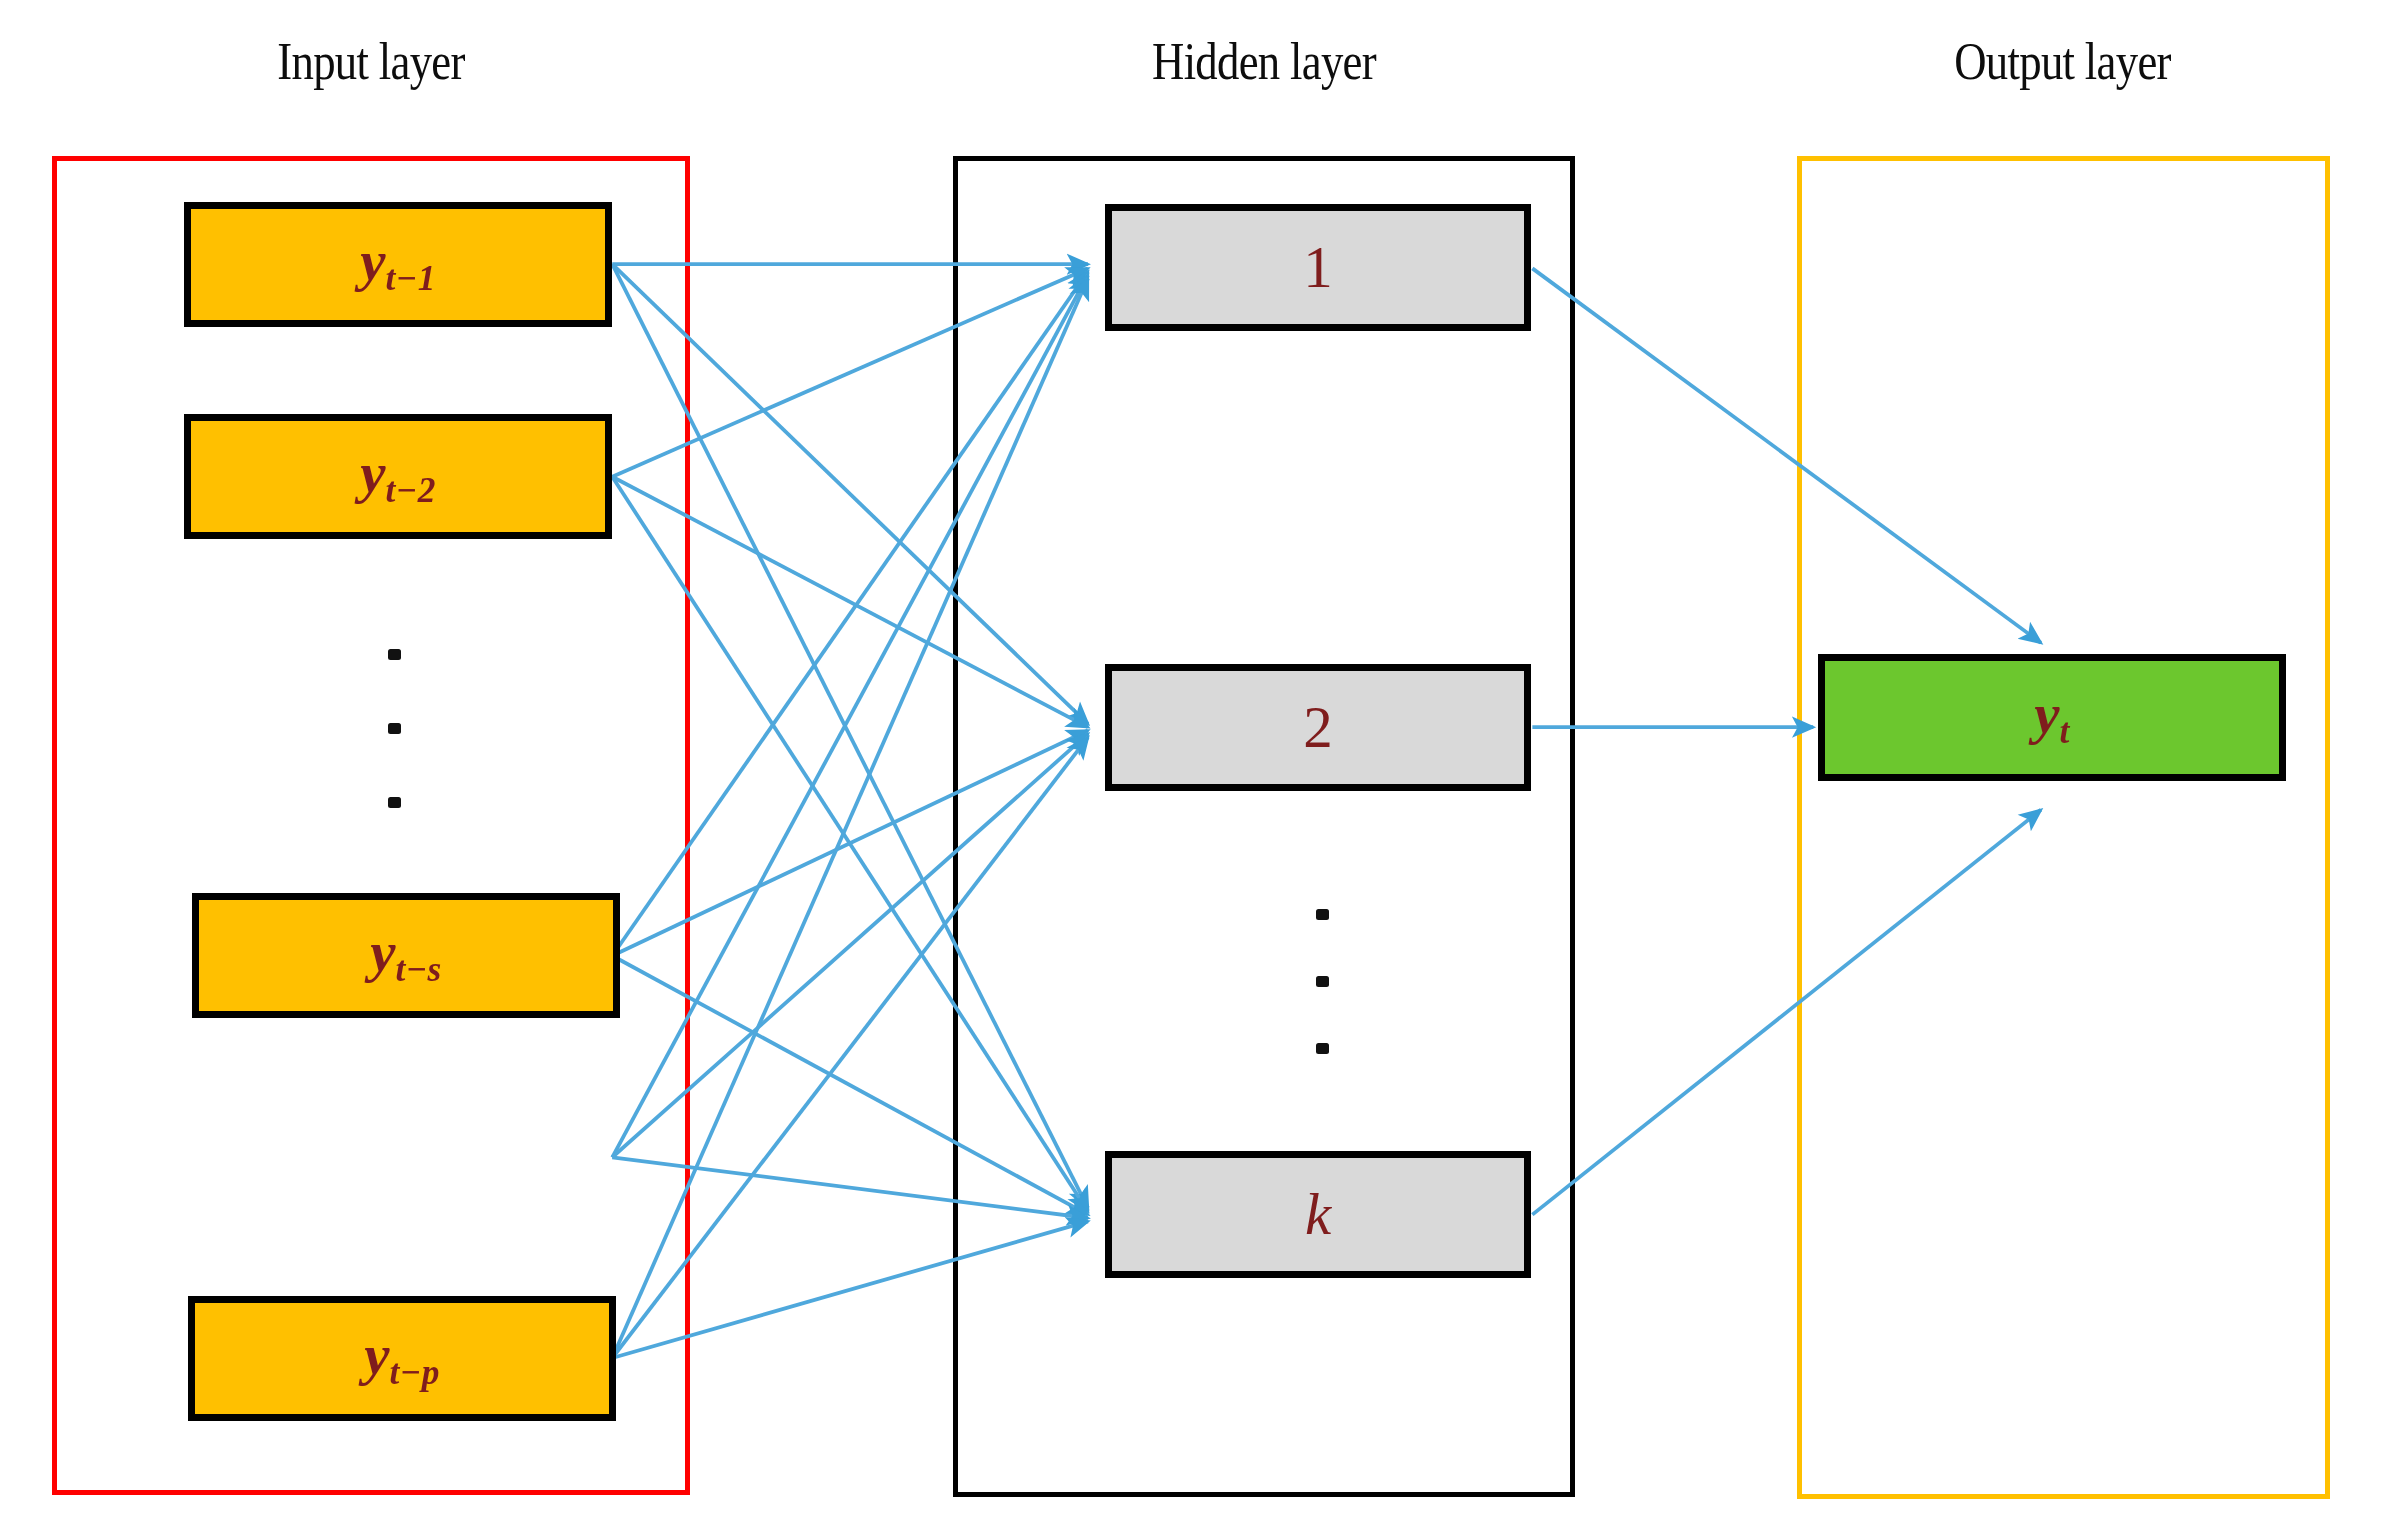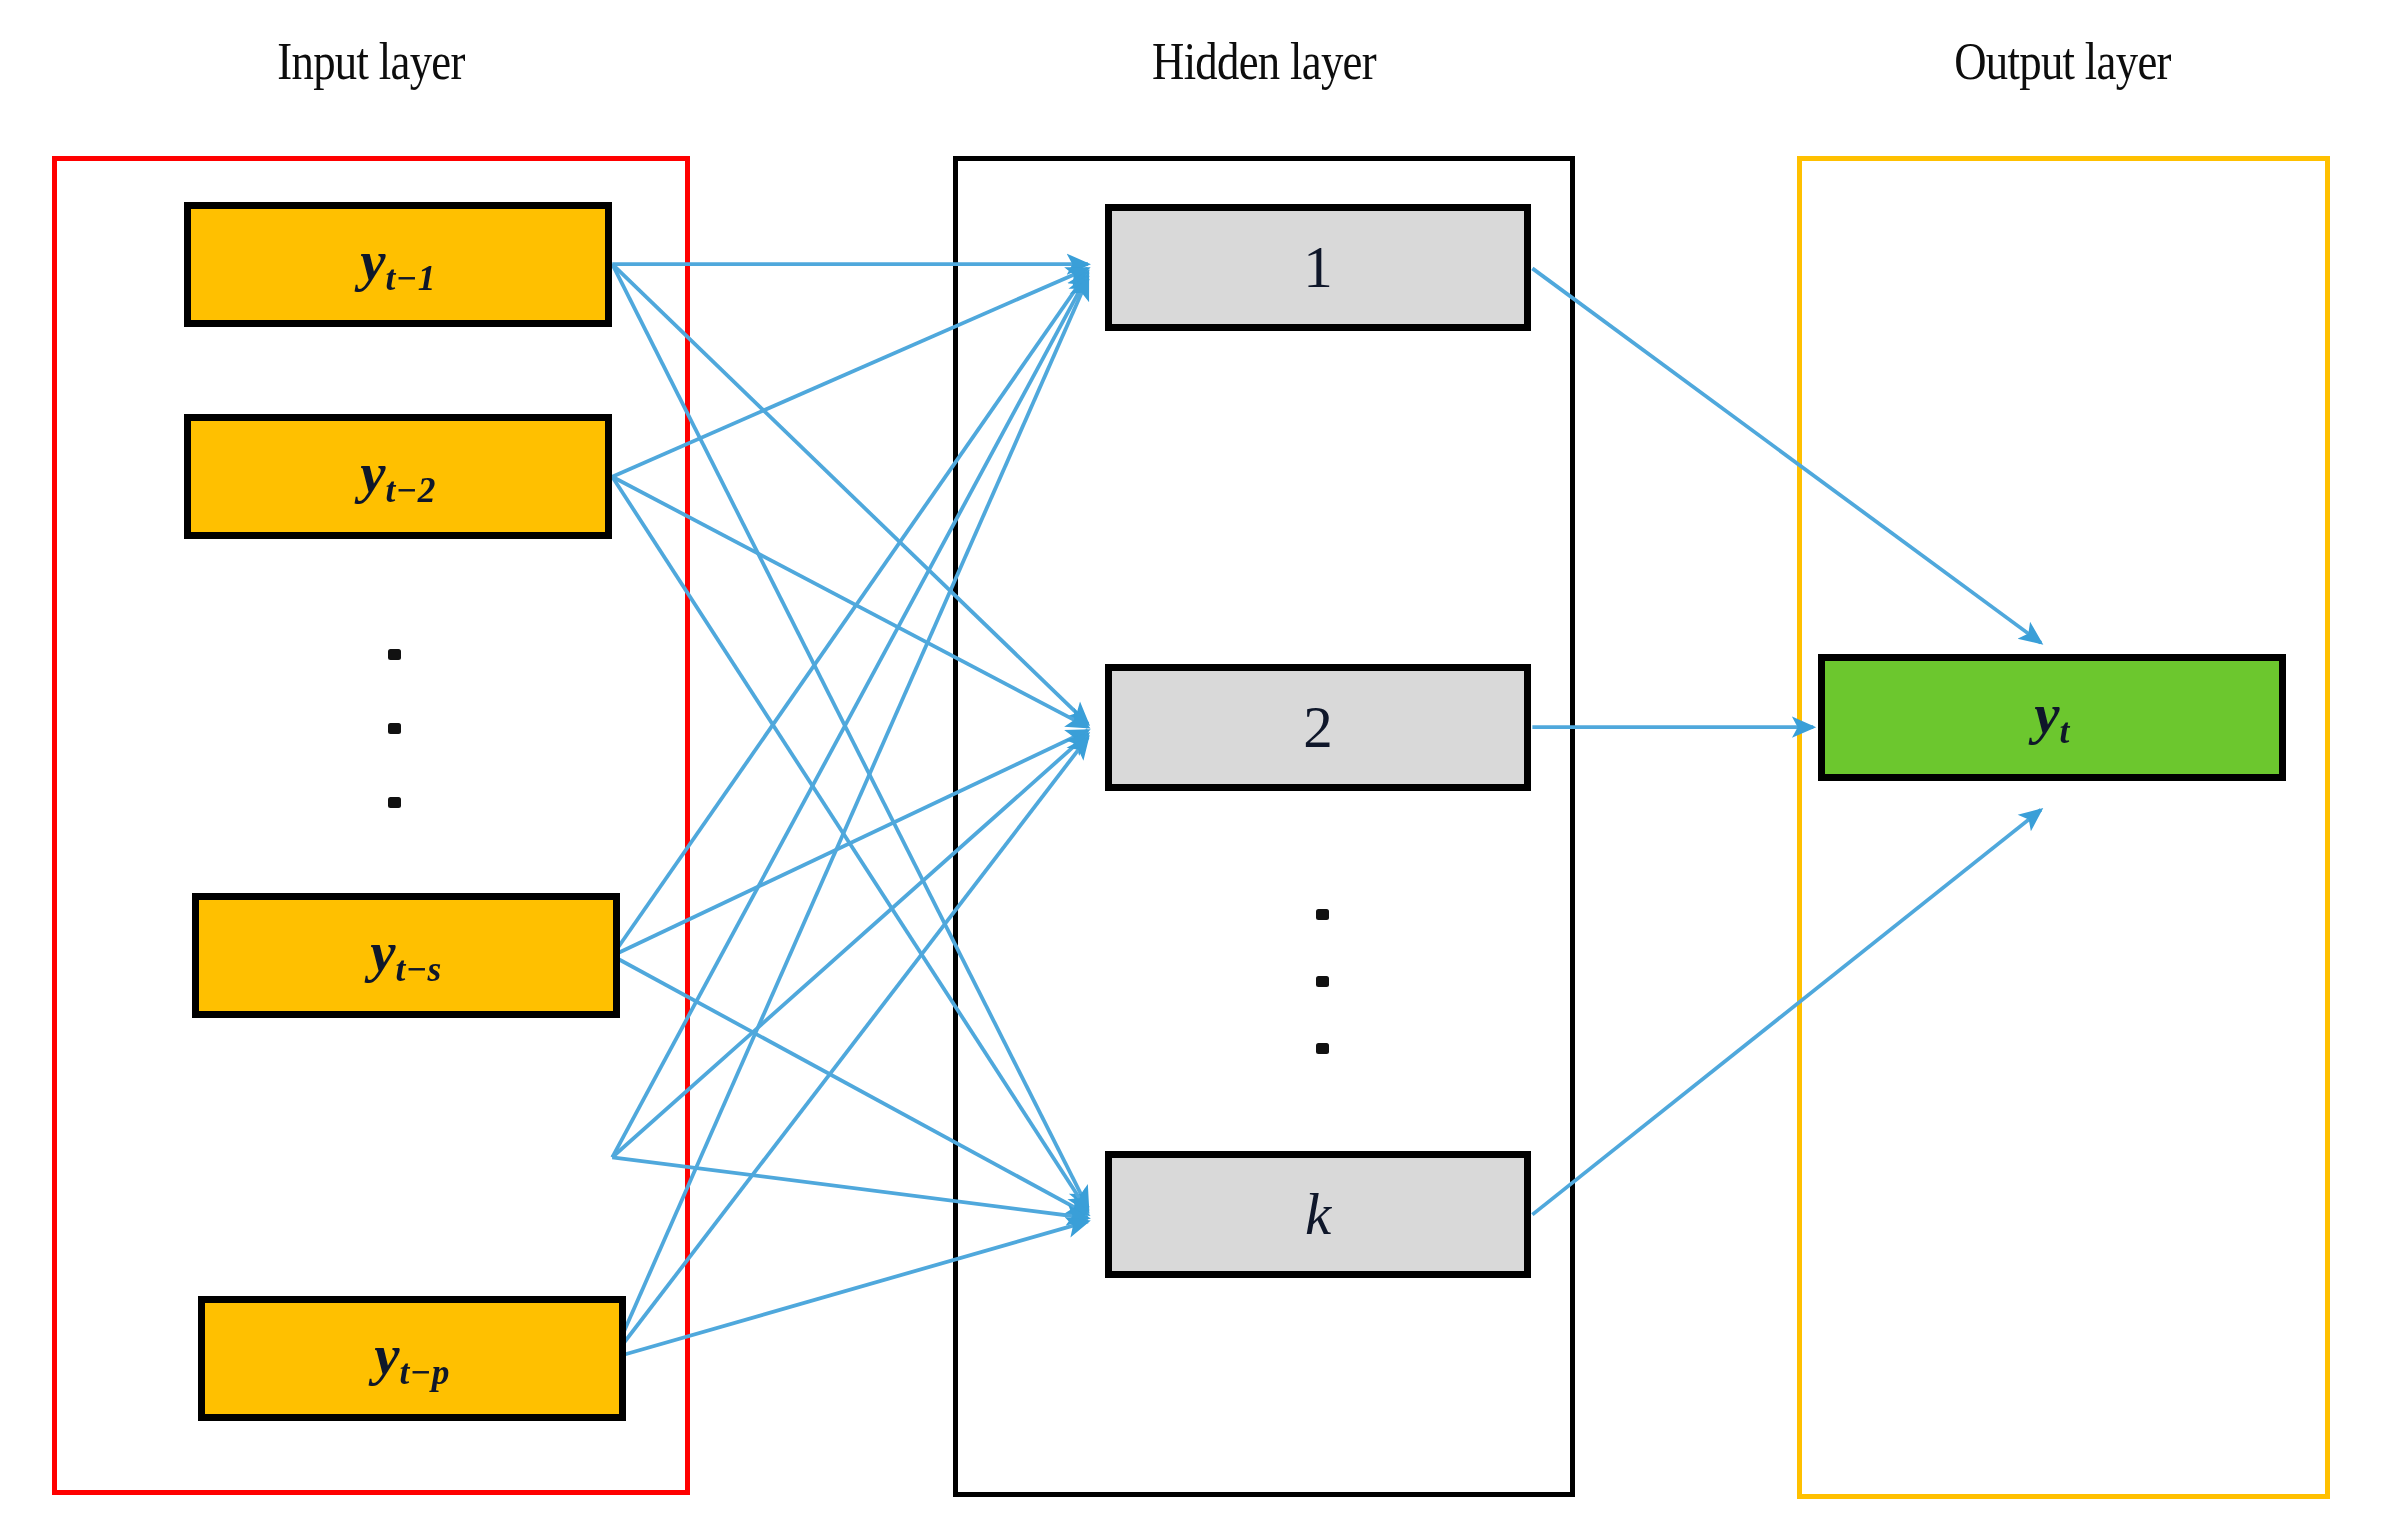--- a/index.html
+++ b/index.html
@@ -52,21 +52,21 @@
 
   
   .node {
     position: absolute;
     box-sizing: border-box;
     border: 7.6px solid #000000;
     display: flex;
     align-items: center;
     justify-content: center;
     font-size: 54px;
-    color: #0f172a;
+    color: #7f1d1d;
     line-height: 1;
   }
   .node-input  { background: #ffc000; }
   .node-hidden { background: #d9d9d9; }
   .node-output { background: #6cc72e; }
 
   .mathlabel {
     font-family: "Liberation Serif", "DejaVu Serif", serif;
     font-style: italic;
     font-weight: 700;
@@ -171,21 +171,21 @@
     </span>
   </div>
 
   <div class="node node-input" style="left:192px; top:893px; width:428px; height:125px;">
     <span class="mathlabel">
       <span>y</span><sub>t−s</sub>
     </span>
   </div>
 
 
-  <div class="node node-input" style="left:198px; top:1296px; width:428px; height:125px;">
+  <div class="node node-input" style="left:188px; top:1296px; width:428px; height:125px;">
     <span class="mathlabel">
       <span>y</span><sub>t−p</sub>
     </span>
   </div>
 
   <div class="vdots" id="dots-input">
     <span></span>
     <span></span>
     <span></span>
   </div>

